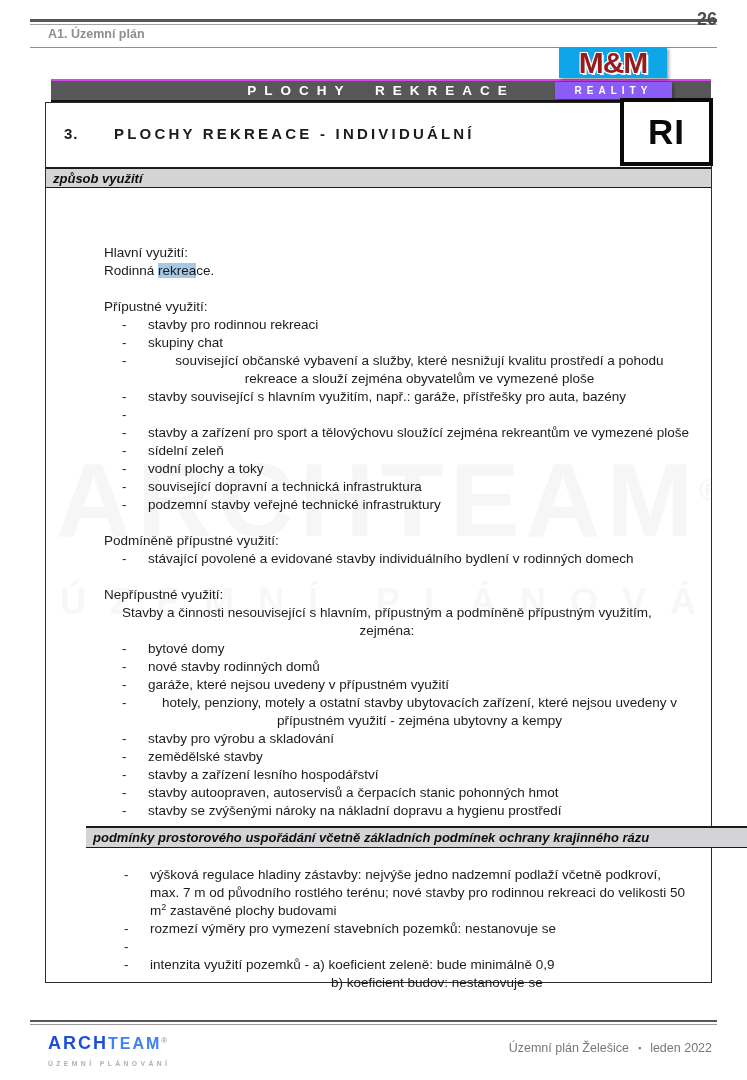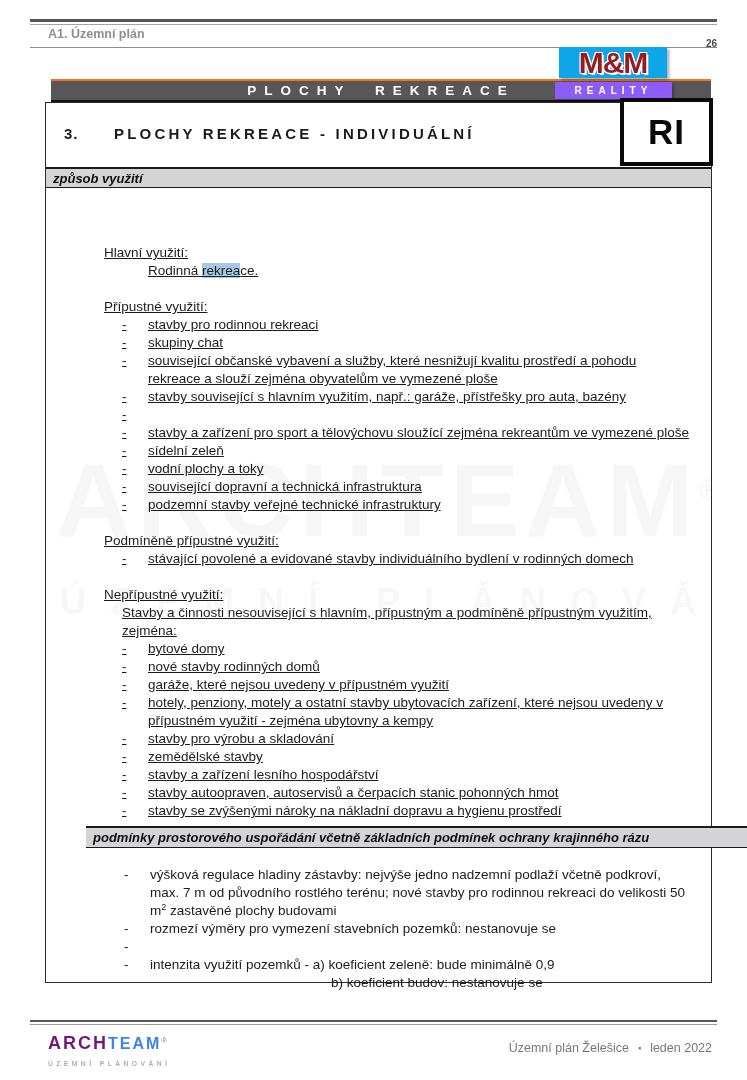--- a/index.html
+++ b/index.html
@@ -5,25 +5,25 @@
   html,body{margin:0;padding:0;}
   body{
     width:747px;height:1080px;position:relative;background:#ffffff;
     font-family:"Liberation Sans","DejaVu Sans",sans-serif;color:#1c1c1c;
     overflow:hidden;
   }
   
   .topline{position:absolute;left:30px;top:19px;width:687px;height:2px;
     border-top:3px solid #57575a;border-bottom:1px solid #a3a3a5;}
   .hdr-crumb{position:absolute;left:48px;top:27px;font-size:12.5px;font-weight:bold;color:#8e8e90;}
-  .hdr-page{position:absolute;right:30px;top:38px;font-size:10px;font-weight:bold;color:#4c4c4e;}
+  .hdr-page{position:absolute;right:30px;top:9px;font-size:18px;font-weight:bold;color:#4c4c4e;}
   .hdr-underline{position:absolute;left:30px;top:47px;width:687px;border-top:1px solid #8e8e90;}
   
   .banner{position:absolute;left:51px;top:79px;width:660px;height:23px;background:#57575a;
-    border-top:2px solid #f97316;border-bottom:2px solid #121214;box-sizing:border-box;
+    border-top:2px solid #d946ef;border-bottom:2px solid #121214;box-sizing:border-box;
     display:flex;align-items:center;justify-content:center;}
   .banner span{color:#ffffff;font-weight:bold;font-size:13.5px;letter-spacing:8px;word-spacing:12px;}
   
   .mm-red{position:absolute;left:559px;top:47px;width:108px;height:31px;background:#0ea5e9;
     display:flex;align-items:center;justify-content:center;box-shadow:2px 2px 3px rgba(0,0,0,0.35);}
   .mm-red span{font-size:30px;font-weight:800;color:#971a1e;letter-spacing:-1px;
     text-shadow:-1px -1px 0 #fff,1px -1px 0 #fff,-1px 1px 0 #fff,1px 1px 0 #fff,2px 2px 0 #fff;}
   .mm-blue{position:absolute;left:555px;top:82px;width:117px;height:17px;background:#8b5cf6;
     display:flex;align-items:center;justify-content:center;box-shadow:2px 2px 3px rgba(0,0,0,0.3);}
   .mm-blue span{color:#ffffff;font-weight:bold;font-size:10px;letter-spacing:5px;}
@@ -34,27 +34,27 @@
   .sec-num{position:absolute;left:18px;top:22px;font-size:15px;font-weight:bold;letter-spacing:1px;}
   .sec-title{position:absolute;left:68px;top:22px;font-size:15px;font-weight:bold;letter-spacing:3.2px;}
   .graybar{position:absolute;left:0;width:100%;background:#d4d4d6;box-sizing:border-box;
     border-top:2px solid #1b1b1d;border-bottom:1px solid #1b1b1d;z-index:2;
     font-size:13px;font-weight:bold;font-style:italic;color:#0e0e0e;
     padding:2px 8px 0 7px;}
   .graybar1{top:64px;height:21px;}
   .graybar2{top:723px;height:22px;margin-left:40px;}
   .cell{position:absolute;left:0;width:100%;box-sizing:border-box;z-index:1;background:transparent;
     font-size:13.5px;line-height:18px;}
-  .cell1{top:85px;height:542px;padding:56px 20px 0 58px;text-decoration:underline;}
+  .cell1{top:85px;height:542px;padding:56px 20px 0 58px;}
   .cell2{top:746px;height:135px;padding:17px 20px 0 58px;}
-  .t-ind{margin-left:44px;}
+  .t-ind{}
   .sp{margin-top:18px;}
   .li{display:flex;margin-left:18px;}
   .li .dash{width:26px;flex:none;}
-  .li .txt{max-width:545px;}
+  .li .txt{max-width:545px;text-align:center;}
   .li2{display:flex;margin-left:20px;}
   .li2 .dash{width:26px;flex:none;}
   .li2 .txt{max-width:545px;}
   .b-line{margin-left:227px;}
   sup.m2{font-size:9px;vertical-align:super;line-height:0;}
   .hl{background:#a9c8e4;}
   
   .ri-box{position:absolute;left:620px;top:98px;width:93px;height:68px;background:#ffffff;
     border:4px solid #0a0a0a;box-sizing:border-box;display:flex;align-items:center;justify-content:center;z-index:3;}
   .ri-box span{font-size:35px;font-weight:bold;letter-spacing:1px;color:#0a0a0a;}
@@ -62,21 +62,21 @@
   .wm{position:absolute;left:0;top:0;width:100%;height:100%;z-index:0;overflow:hidden;pointer-events:none;}
   .wm-1{position:absolute;left:10px;top:338px;font-size:104px;font-weight:bold;letter-spacing:6px;
     color:rgba(125,125,125,0.07);white-space:nowrap;}
   .wm-1 sup{font-size:30px;}
   .wm-2{position:absolute;left:14px;top:478px;font-size:36px;font-weight:bold;letter-spacing:24px;
     color:rgba(125,125,125,0.06);white-space:nowrap;}
   
   .footline{position:absolute;left:30px;top:1020px;width:687px;height:2px;
     border-top:2px solid #57575a;border-bottom:1px solid #9b9b9d;}
   .ft-brand{position:absolute;left:48px;top:1031px;line-height:19px;}
-  .ft-brand .b1{font-size:18px;font-weight:bold;color:#701a75;letter-spacing:2px;margin-top:26px;}
+  .ft-brand .b1{font-size:18px;font-weight:bold;color:#1d4ed8;letter-spacing:2px;margin-top:26px;}
   .ft-brand .b2{font-size:16px;font-weight:bold;color:#3b82f6;letter-spacing:2px;}
   .ft-brand sup{font-size:8px;color:#8a8c8e;}
   .ft-tagline{font-size:6.8px;letter-spacing:3.4px;color:#aeb0b2;font-weight:bold;margin-top:1px;}
   .ft-right{position:absolute;right:35px;top:1041px;font-size:12.5px;color:#77777a;
     display:flex;align-items:center;gap:9px;}
   .ft-right .sq{font-size:9px;line-height:12px;}
 </style>
 </head>
 <body>
 

